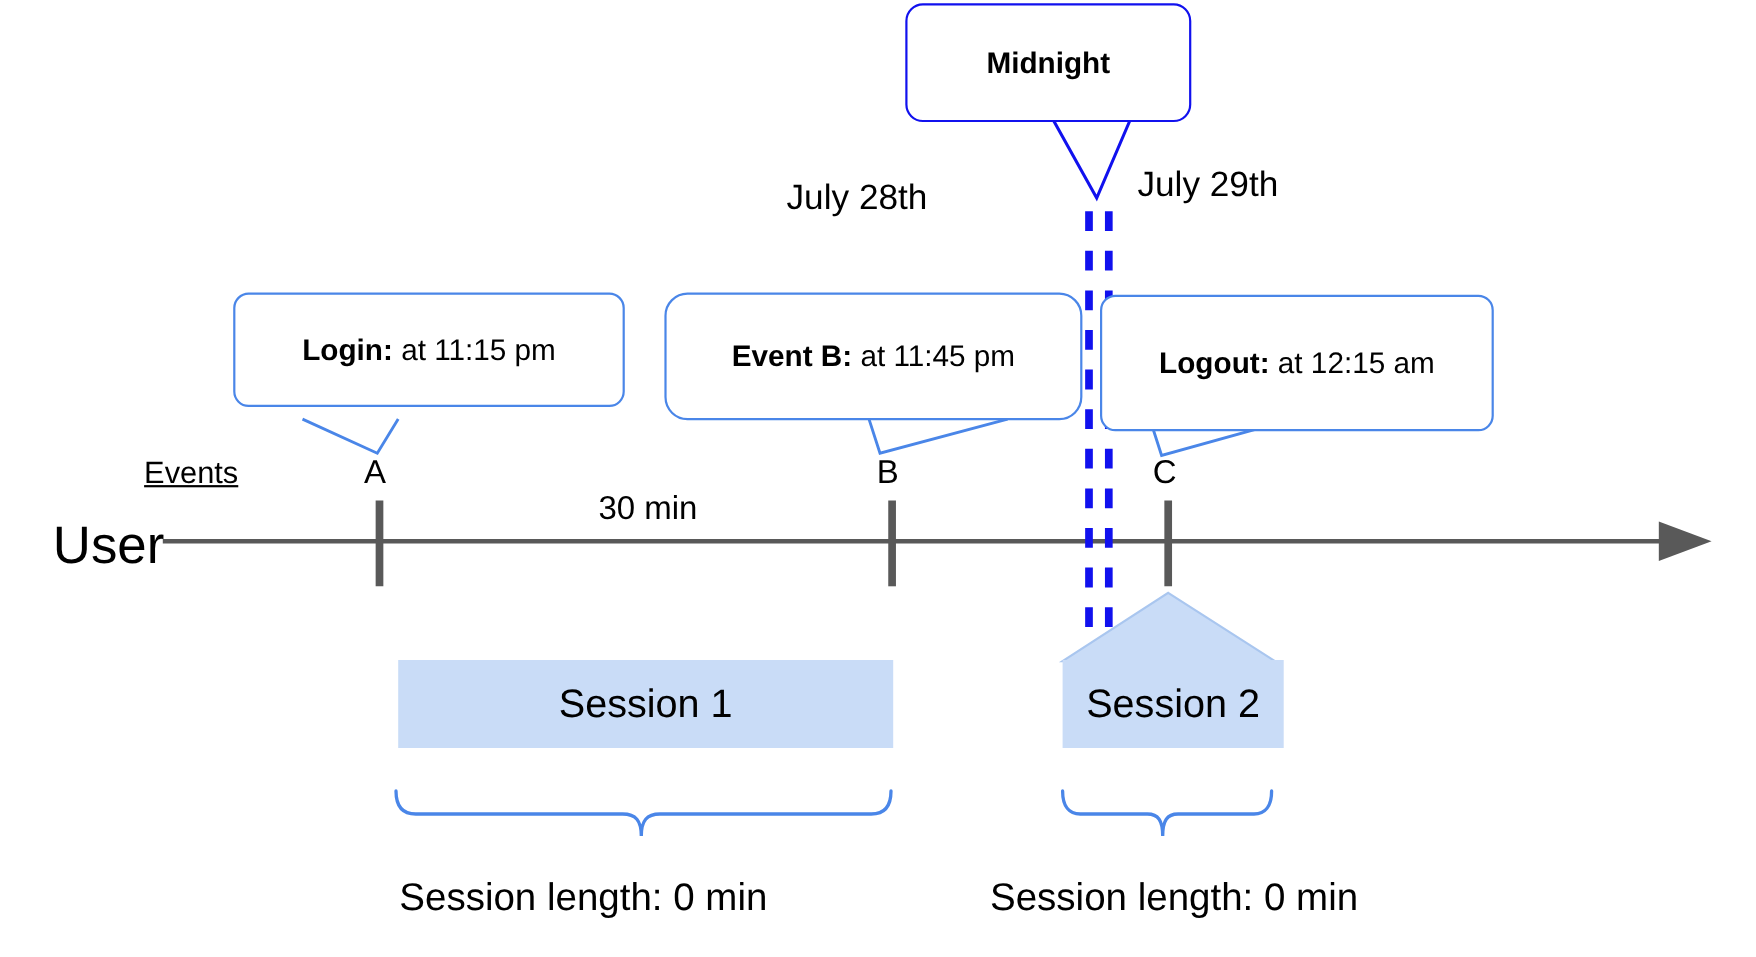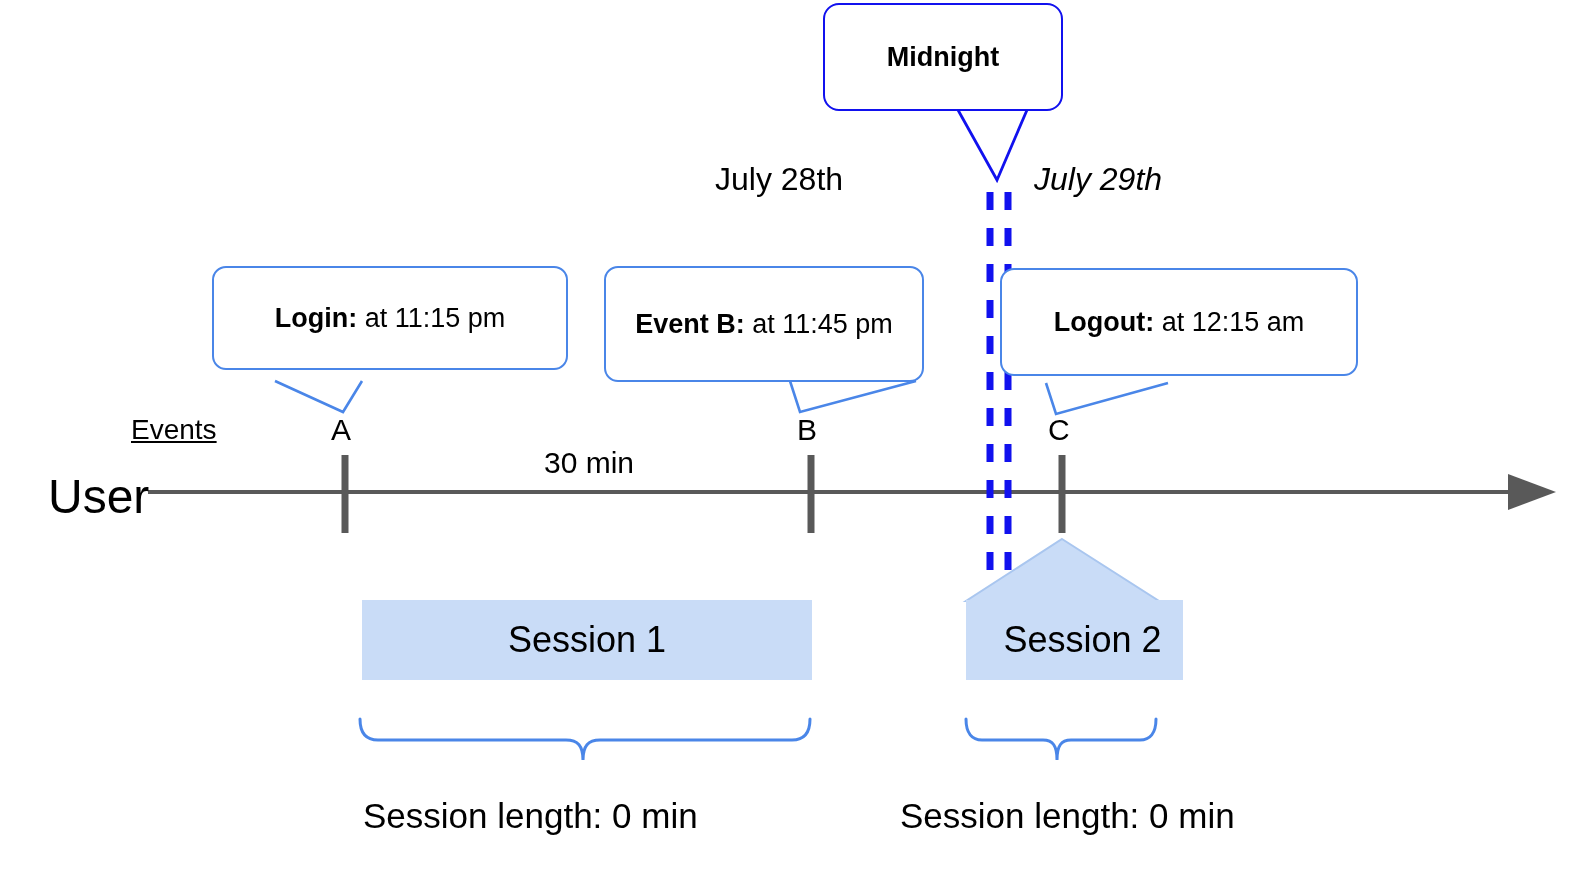--- a/index.html
+++ b/index.html
@@ -143,41 +143,41 @@
                C 966,733 972,740 982,740
                L 1043,740
                C 1053,740 1057,746 1057,760
                C 1057,746 1061,740 1071,740
                L 1140,740
                C 1150,740 1156,733 1156,719"></path>
     </g>
 
   </svg>
 
-  <div class="callout midnight" style="left:823px; top:3px; width:240px; height:108px;">
+  <div class="callout midnight" style="left:823px; top:3px; width:260px; height:108px;">
     <span class="callout-text" style="font-weight:bold;">Midnight</span>
   </div>
 
   <div class="txt lbl-date" style="left:684px; top:163px;margin-left:31px;">July 28th</div>
 
-  <div class="txt lbl-date" style="left:1034px; top:163px;font-style:italic;">July 29th</div>
+  <div class="txt lbl-date" style="left:1034px; top:151px;">July 29th</div>
 
   <div class="callout" style="left:212px; top:266px; width:356px; height:104px;">
     <span class="callout-text">
       <b>Login:</b><span> at 11:15 pm</span>
     </span>
   </div>
 
-  <div class="callout" style="left:604px; top:266px; width:320px; height:116px;">
+  <div class="callout" style="left:604px; top:266px; width:380px; height:116px;border-radius:21px;">
     <span class="callout-text">
       <b>Event B:</b><span> at 11:45 pm</span>
     </span>
   </div>
 
-  <div class="callout" style="left:1000px; top:268px; width:358px; height:108px;">
+  <div class="callout" style="left:1000px; top:268px; width:358px; height:124px;">
     <span class="callout-text">
       <b>Logout:</b><span> at 12:15 am</span>
     </span>
   </div>
 
   <div class="txt lbl-events" style="left:131px; top:416px;text-decoration:underline;">Events</div>
 
   <div class="txt lbl-user" style="left:48px; top:473px;">User</div>
 
   <div class="txt lbl-tick" style="left:331px; top:415px;">A</div>
@@ -185,21 +185,21 @@
   <div class="txt lbl-tick" style="left:797px; top:415px;">B</div>
 
   <div class="txt lbl-tick" style="left:1048px; top:415px;">C</div>
 
   <div class="txt lbl-duration" style="left:544px; top:448px;">30 min</div>
 
   <div class="session-box" style="left:362px; top:600px; width:450px; height:80px;">
     <span class="session-label">Session 1</span>
   </div>
 
-  <div class="session-box" style="left:966px; top:600px; width:201px; height:80px;padding-left:16px;">
+  <div class="session-box" style="left:966px; top:600px; width:201px; height:80px;">
     <span class="session-label">Session 2</span>
   </div>
 
   <div class="txt lbl-sesslen" style="left:363px; top:798px;">Session length: 0 min</div>
 
   <div class="txt lbl-sesslen" style="left:900px; top:798px;">Session length: 0 min</div>
 
 </div>
 
 </body></html>

